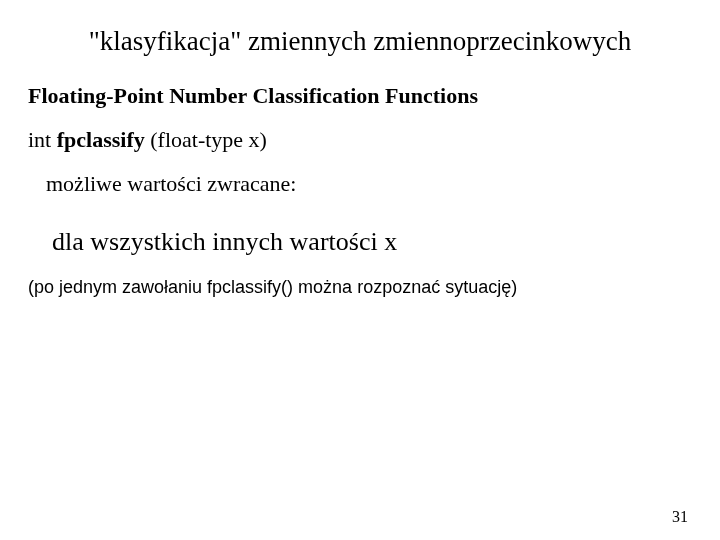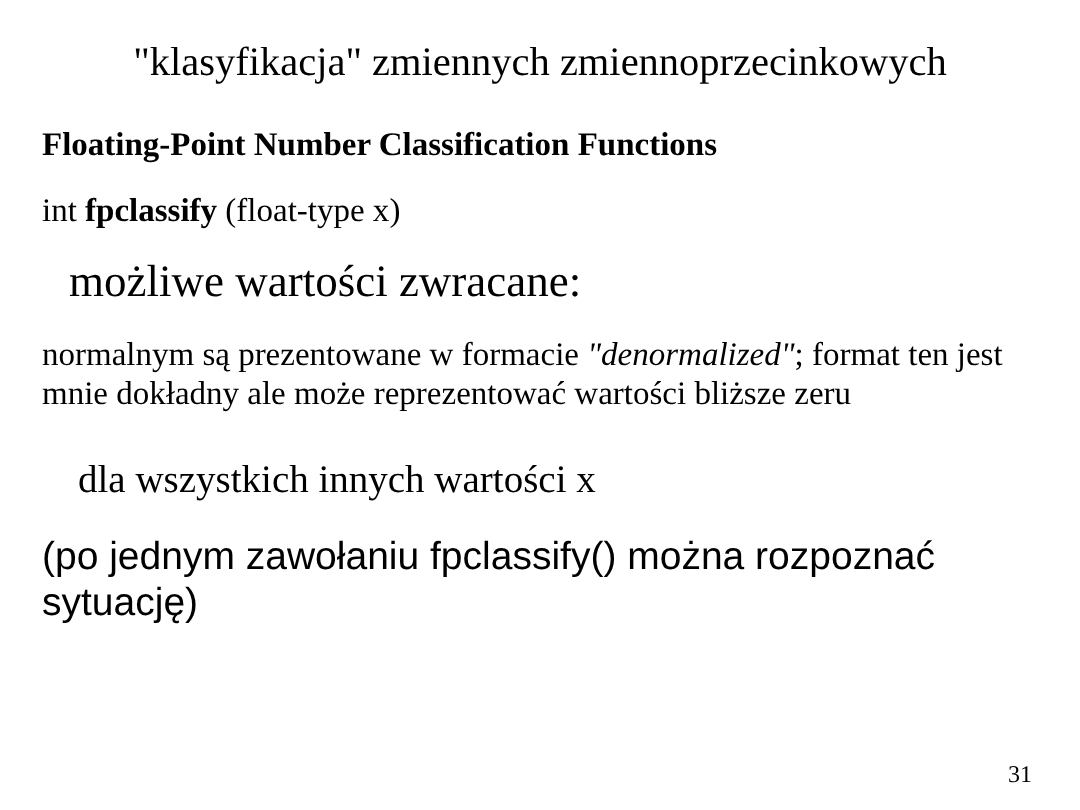--- a/index.html
+++ b/index.html
@@ -26,42 +26,42 @@
     font-weight: bold;
     margin: 0 0 18px 0;
   }
   .sig {
     font-size: 22px;
     margin: 0 0 18px 0;
   }
   .sig .fn { font-weight: bold; margin-top: 10px; }
   .sig .it { }
   .rvlabel {
-    font-size: 30px;
+    font-size: 22px;
     margin: 12px 0 18px 18px;
   }
   .const {
     font-family: Arial, Helvetica, sans-serif;
     font-size: 21px;
     margin: 0 0 16px 0;
   }
   .para {
     font-size: 22px;
     line-height: 1.18;
     margin: 0 0 30px 0;
   }
   .para .indent1 { margin-left: 28px; }
   .para .it { font-style: italic; }
   .para2 {
     font-size: 26px;
     margin: 0 0 20px 24px;
   }
   .footer {
     font-family: Arial, Helvetica, sans-serif;
-    font-size: 26px;
+    font-size: 18px;
     margin: 0;
   }
   .pagenum {
     position: absolute;
     right: 32px;
     bottom: 14px;
     font-family: "Times New Roman", Times, serif;
     font-size: 16px;
   }
 </style>
@@ -74,21 +74,20 @@
   <div class="subhead">Floating-Point Number Classification Functions</div>
 
   <div class="sig">
     <span>int </span><span class="fn">fpclassify</span><span> (</span><span class="it">float-type x</span><span>)</span>
   </div>
 
   <div class="rvlabel">możliwe wartości zwracane:</div>
 
 
   <div class="para">
-    <div><span>normalnym są prezentowane w formacie </span><span class="it">"denormalized"</span><span>; format ten jest mnie dokładny ale może reprezentować wartości bliższe zeru</span></div>
   </div>
 
 
   <div class="para2">dla wszystkich innych wartości x</div>
 
   <div class="footer">(po jednym zawołaniu fpclassify()  można rozpoznać sytuację)</div>
 </div>
 
 <div class="pagenum">31</div>
 

